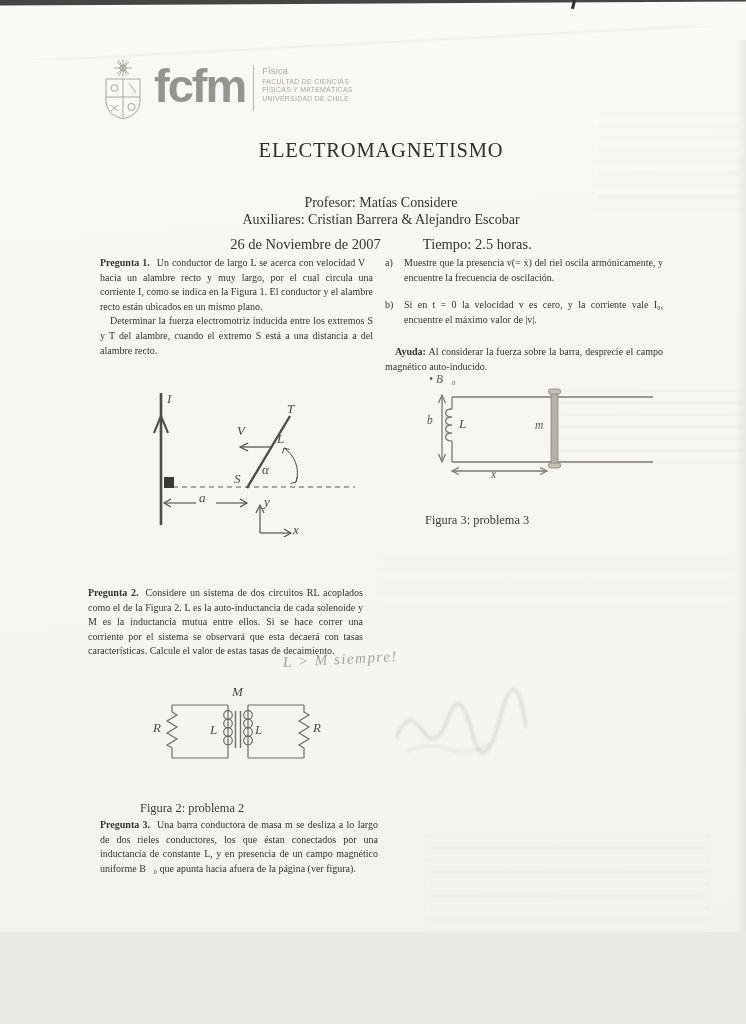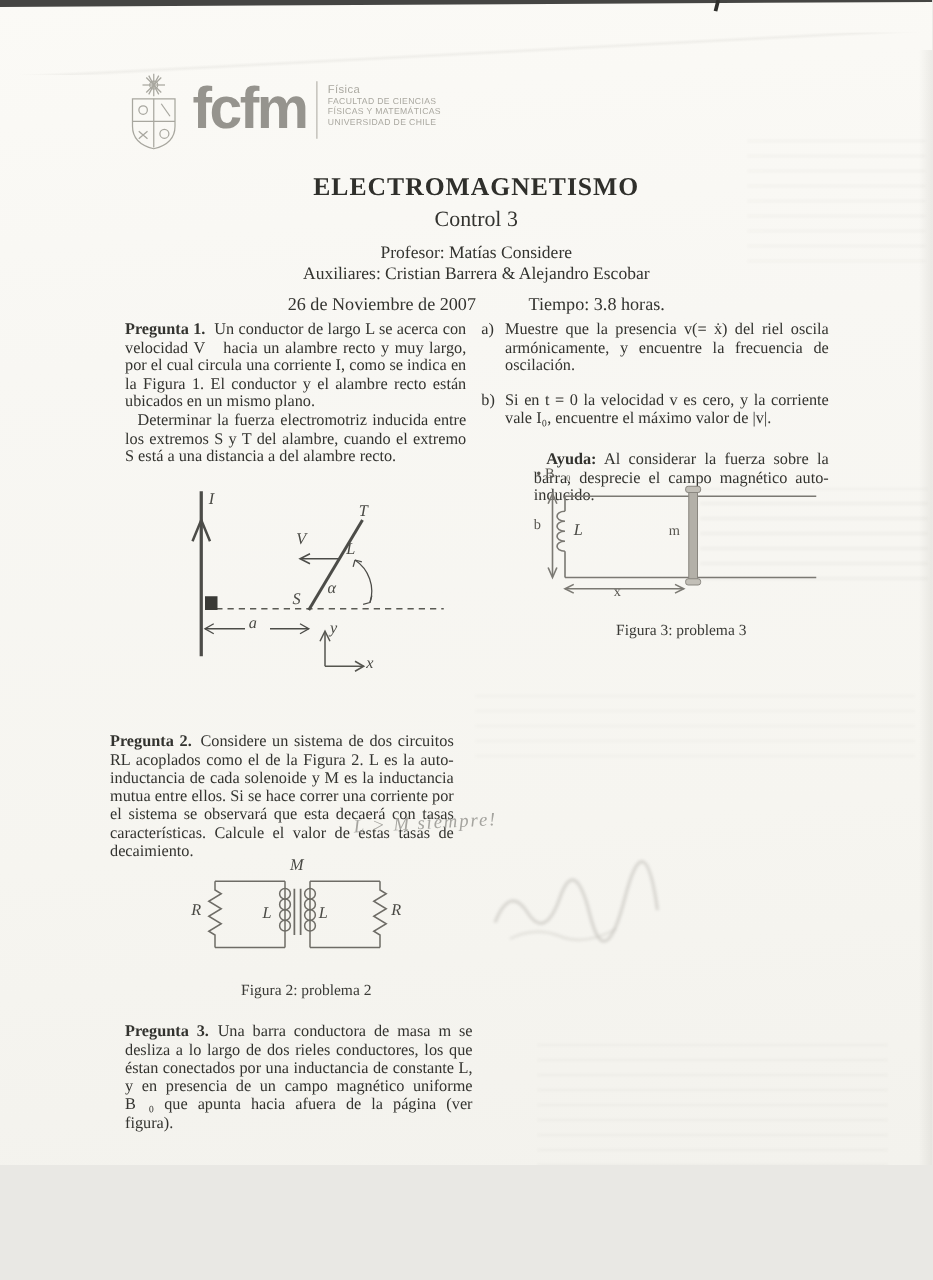--- a/index.html
+++ b/index.html
@@ -21,41 +21,41 @@
   .crest{width:50px;height:64px;}
   .fcfm{font-family:"Liberation Sans",sans-serif;font-weight:bold;font-size:47px;line-height:58px;
     color:#96948e;letter-spacing:-2px;margin-left:6px;}
   .logo-div{width:1px;height:46px;background:#b9b7b0;margin:8px 8px 0 8px;}
   .logo-txt{margin-top:9px;font-family:"Liberation Sans",sans-serif;color:#aaa8a0;}
   .logo-dept{font-size:9px;letter-spacing:.3px;margin-bottom:2px;}
   .logo-line{font-size:6.9px;line-height:8.4px;letter-spacing:.3px;}
 
   
   .center{position:absolute;left:23px;width:716px;text-align:center;}
-  .title{top:139px;font-size:20.5px;font-weight:bold;letter-spacing:.8px;color:#2f2f2b;}
+  .title{top:139px;font-size:20.5px;font-weight:normal;letter-spacing:.8px;color:#2f2f2b;}
   .subtitle{top:165px;font-size:17.5px;color:#33332f;}
   .prof{top:195px;font-size:14px;}
   .aux{top:212px;font-size:14px;}
   .dateline{top:236px;font-size:14.5px;}
   .dateline .gap{display:inline-block;width:42px;}
 
   
-  .col{position:absolute;font-size:13px;line-height:14.6px;text-align:justify;}
+  .col{position:absolute;font-size:10px;line-height:14.6px;text-align:justify;}
   .b{font-weight:bold;}
   .qlabel{font-weight:bold;margin-right:7px;}
   .indent{text-indent:10px;}
   p{margin:0;}
   .item{position:relative;padding-left:19px;margin-bottom:13px;}
   .marker{position:absolute;left:0;top:0;}
 
   
   svg{position:absolute;overflow:visible;}
   .flabel{position:absolute;font-style:italic;font-size:13px;color:#4a4a45;}
-  .flabel-sm{position:absolute;font-size:11.5px;color:#57554f;text-align:right;}
-  .fcaption{position:absolute;text-align:center;font-size:12.4px;color:#3a3a36;}
+  .flabel-sm{position:absolute;font-style:italic;font-size:11.5px;color:#57554f;text-align:right;}
+  .fcaption{position:absolute;text-align:left;font-size:12.4px;color:#3a3a36;margin-top:16px;}
 
   .hand{position:absolute;left:283px;top:651px;font-style:italic;font-size:15px;color:#a5a49f;
     transform:rotate(-3deg);letter-spacing:1.5px;white-space:nowrap;}
 
   
   .ghost{position:absolute;pointer-events:none;filter:blur(1.1px);
     background:repeating-linear-gradient(180deg,rgba(140,138,128,.13) 0 2px,transparent 2px 12px);}
   .ghost-v{position:absolute;pointer-events:none;left:735px;top:40px;width:11px;height:930px;
     background:linear-gradient(90deg,transparent,rgba(130,128,120,.12));}
 </style>
@@ -104,40 +104,39 @@
     <div class="logo-div"></div>
     <div class="logo-txt">
       <div class="logo-dept">Física</div>
       <div class="logo-line">FACULTAD DE CIENCIAS</div>
       <div class="logo-line">FÍSICAS Y MATEMÁTICAS</div>
       <div class="logo-line">UNIVERSIDAD DE CHILE</div>
     </div>
   </div>
 
   <div class="center title">ELECTROMAGNETISMO</div>
-  <div class="center subtitle">Control 3</div>
   <div class="center prof">Profesor: Matías Considere</div>
   <div class="center aux">Auxiliares: Cristian Barrera &amp; Alejandro Escobar</div>
   <div class="center dateline">
-    <span>26 de Noviembre de 2007</span><span class="gap"></span><span>Tiempo: 3.8 horas.</span>
+    <span>26 de Noviembre de 2007</span><span class="gap"></span><span>Tiempo: 2.5 horas.</span>
   </div>
 
   <div class="col" style="left:100px;top:256px;width:273px;">
     <p><span class="qlabel">Pregunta 1.</span><span>Un conductor de largo L se acerca con velocidad V⃗ hacia un alambre recto y muy largo, por el cual circula una corriente I, como se indica en la Figura 1. El conductor y el alambre recto están ubicados en un mismo plano.</span></p>
     <p class="indent">Determinar la fuerza electromotriz inducida entre los extremos S y T del alambre, cuando el extremo S está a una distancia a del alambre recto.</p>
   </div>
 
   <div class="col" style="left:385px;top:256px;width:278px;">
     <div class="item">
       <span class="marker">a)</span><span>Muestre que la presencia v(= ẋ) del riel oscila armónicamente, y encuentre la frecuencia de oscilación.</span>
     </div>
     <div class="item">
       <span class="marker">b)</span><span>Si en t = 0 la velocidad v es cero, y la corriente vale I₀, encuentre el máximo valor de |v|.</span>
     </div>
-    <p class="indent" style="margin-top:18px;margin-left:42px;">
+    <p class="indent" style="margin-top:18px;">
       <span class="b">Ayuda:</span> <span>Al considerar la fuerza sobre la barra, desprecie el campo magnético auto-inducido.</span>
     </p>
   </div>
 
   <svg style="left:128px;top:388px;" width="235" height="152" viewBox="0 0 235 152">
     <g stroke="#4c4c48" fill="none">
       <line x1="33" y1="5" x2="33" y2="137" stroke-width="2.6"></line>
       <polyline points="26,45 33,28 40,45" stroke-width="2"></polyline>
       <line x1="36" y1="99" x2="227" y2="99" stroke-width="1.2" stroke-dasharray="5,4" stroke="#5a5a54"></line>
       <line x1="119" y1="100" x2="162" y2="28" stroke-width="2.4"></line>

